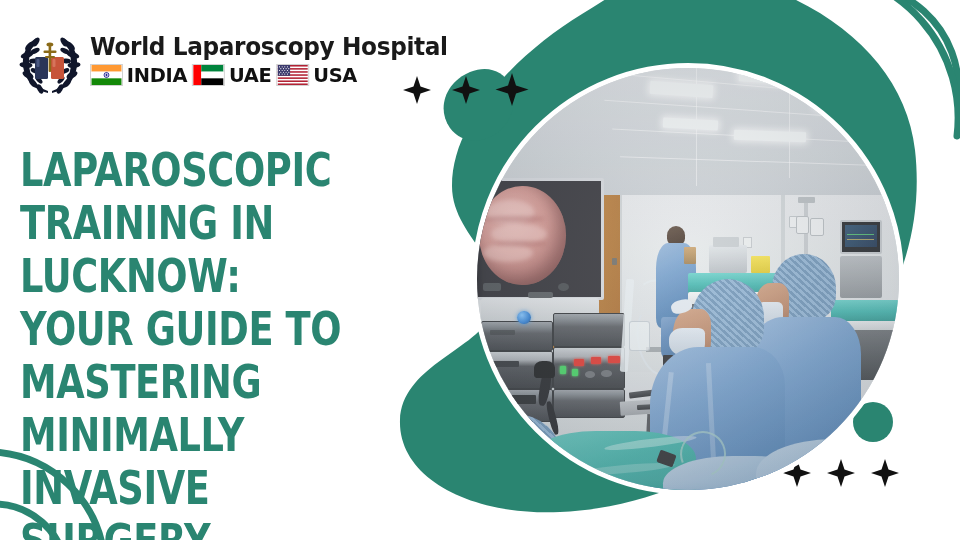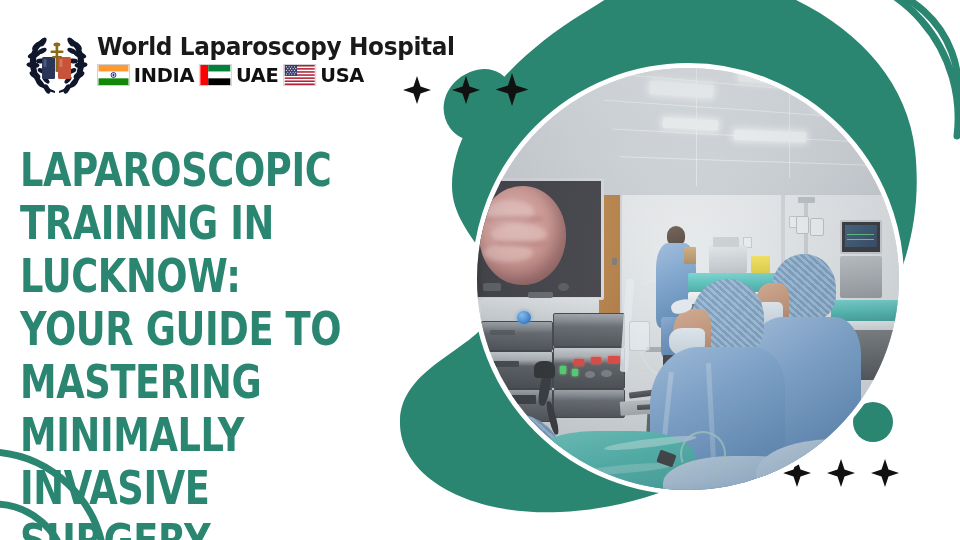--- a/index.html
+++ b/index.html
@@ -23,21 +23,21 @@
     position: absolute;
     left: 0; top: 0;
     width: 960px;
     height: 540px;
     pointer-events: none;
   }
 
   
   .logo-block {
     position: absolute;
-    left: 25px;
+    left: 18px;
     top: 32px;
     display: flex;
     align-items: flex-start;
     gap: 8px;
   }
   .logo-emblem {
     width: 64px;
     height: 66px;
     flex: none;
   }

